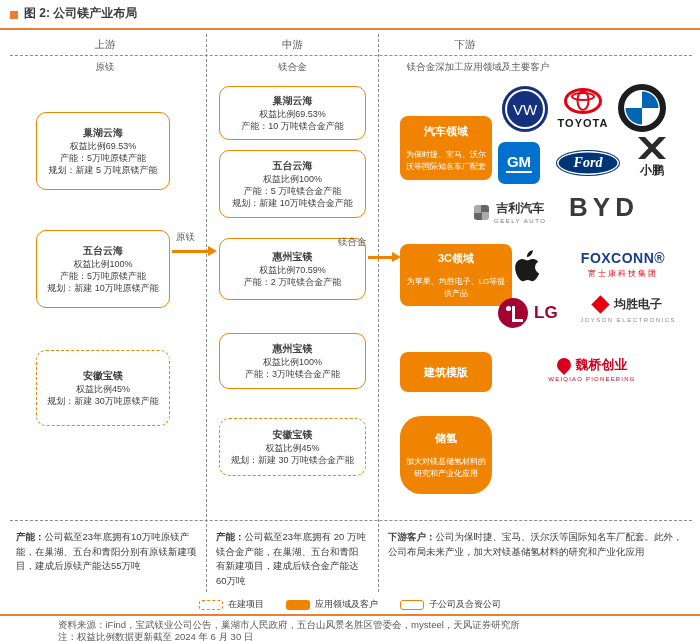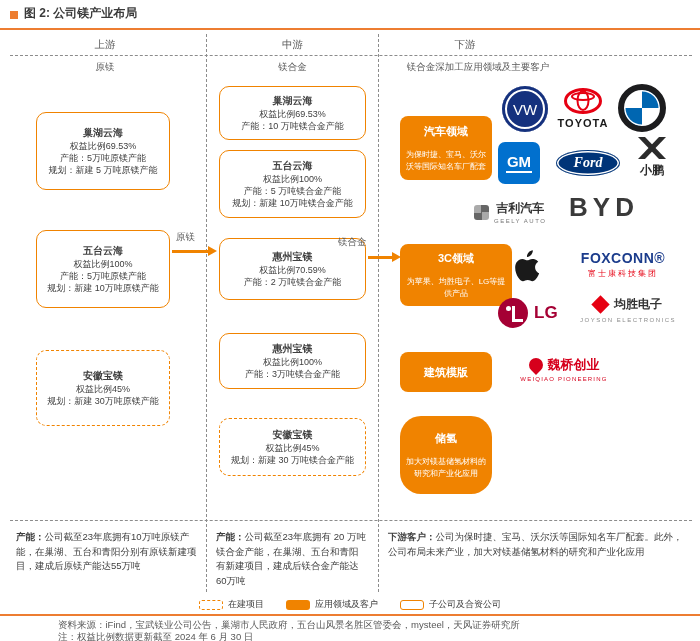--- a/index.html
+++ b/index.html
@@ -222,21 +222,21 @@
     <div class="lgface"></div>
     <div class="lgtext">LG</div>
   </div>
   <div class="logo" style="left:580px;top:296px;width:96px;">
     <div class="joyrow">
       <div class="joymark"></div>
       <div class="joytext">均胜电子</div>
     </div>
     <div class="joysub">JOYSON ELECTRONICS</div>
   </div>
-  <div class="logo" style="left:512px;top:356px;width:104px;">
+  <div class="logo" style="left:540px;top:356px;width:104px;">
     <div class="wqrow">
       <div class="wqmark"></div>
       <div class="wqtext">魏桥创业</div>
     </div>
     <div class="wqsub">WEIQIAO PIONEERING</div>
   </div>
 
   <div class="sum" style="left:16px;top:530px;width:184px;">
     <b>产能：</b><span>公司截至23年底拥有10万吨原镁产能，在巢湖、五台和青阳分别有原镁新建项目，建成后原镁产能达55万吨</span>
   </div>

